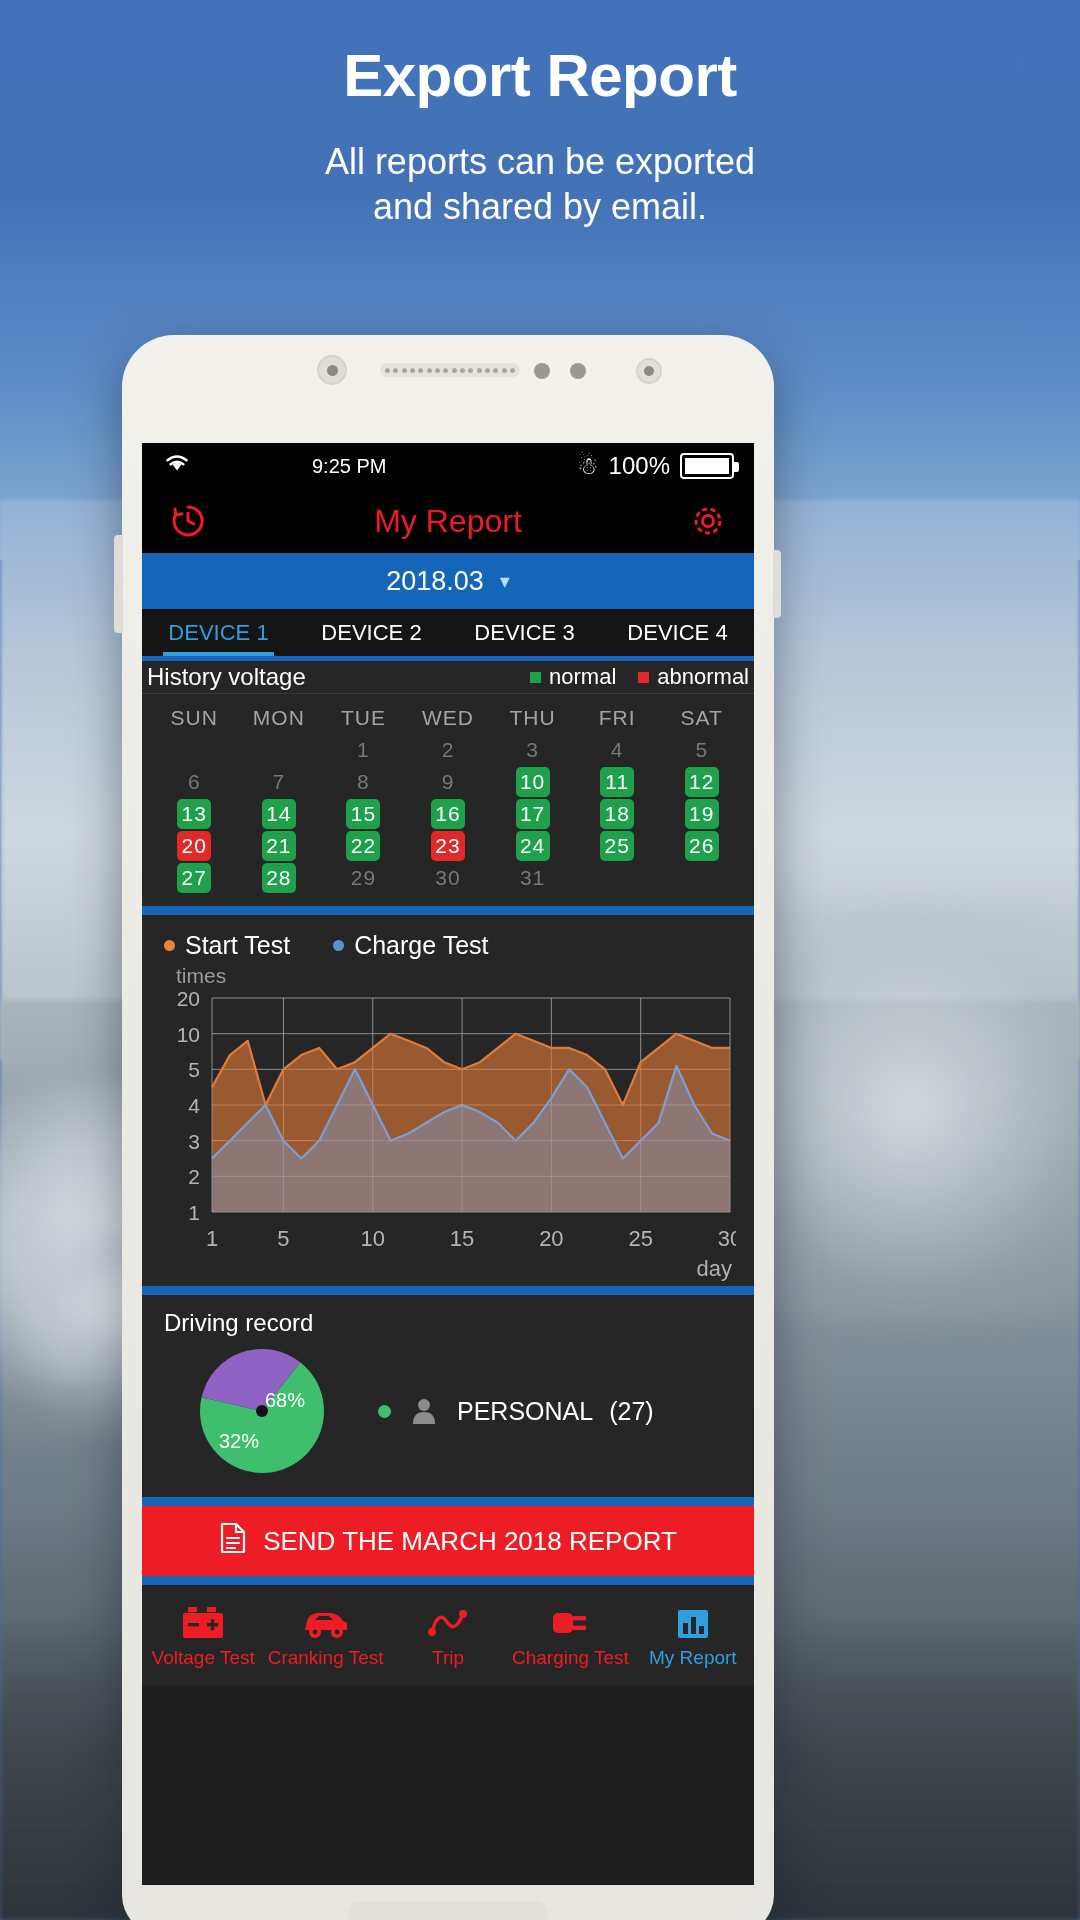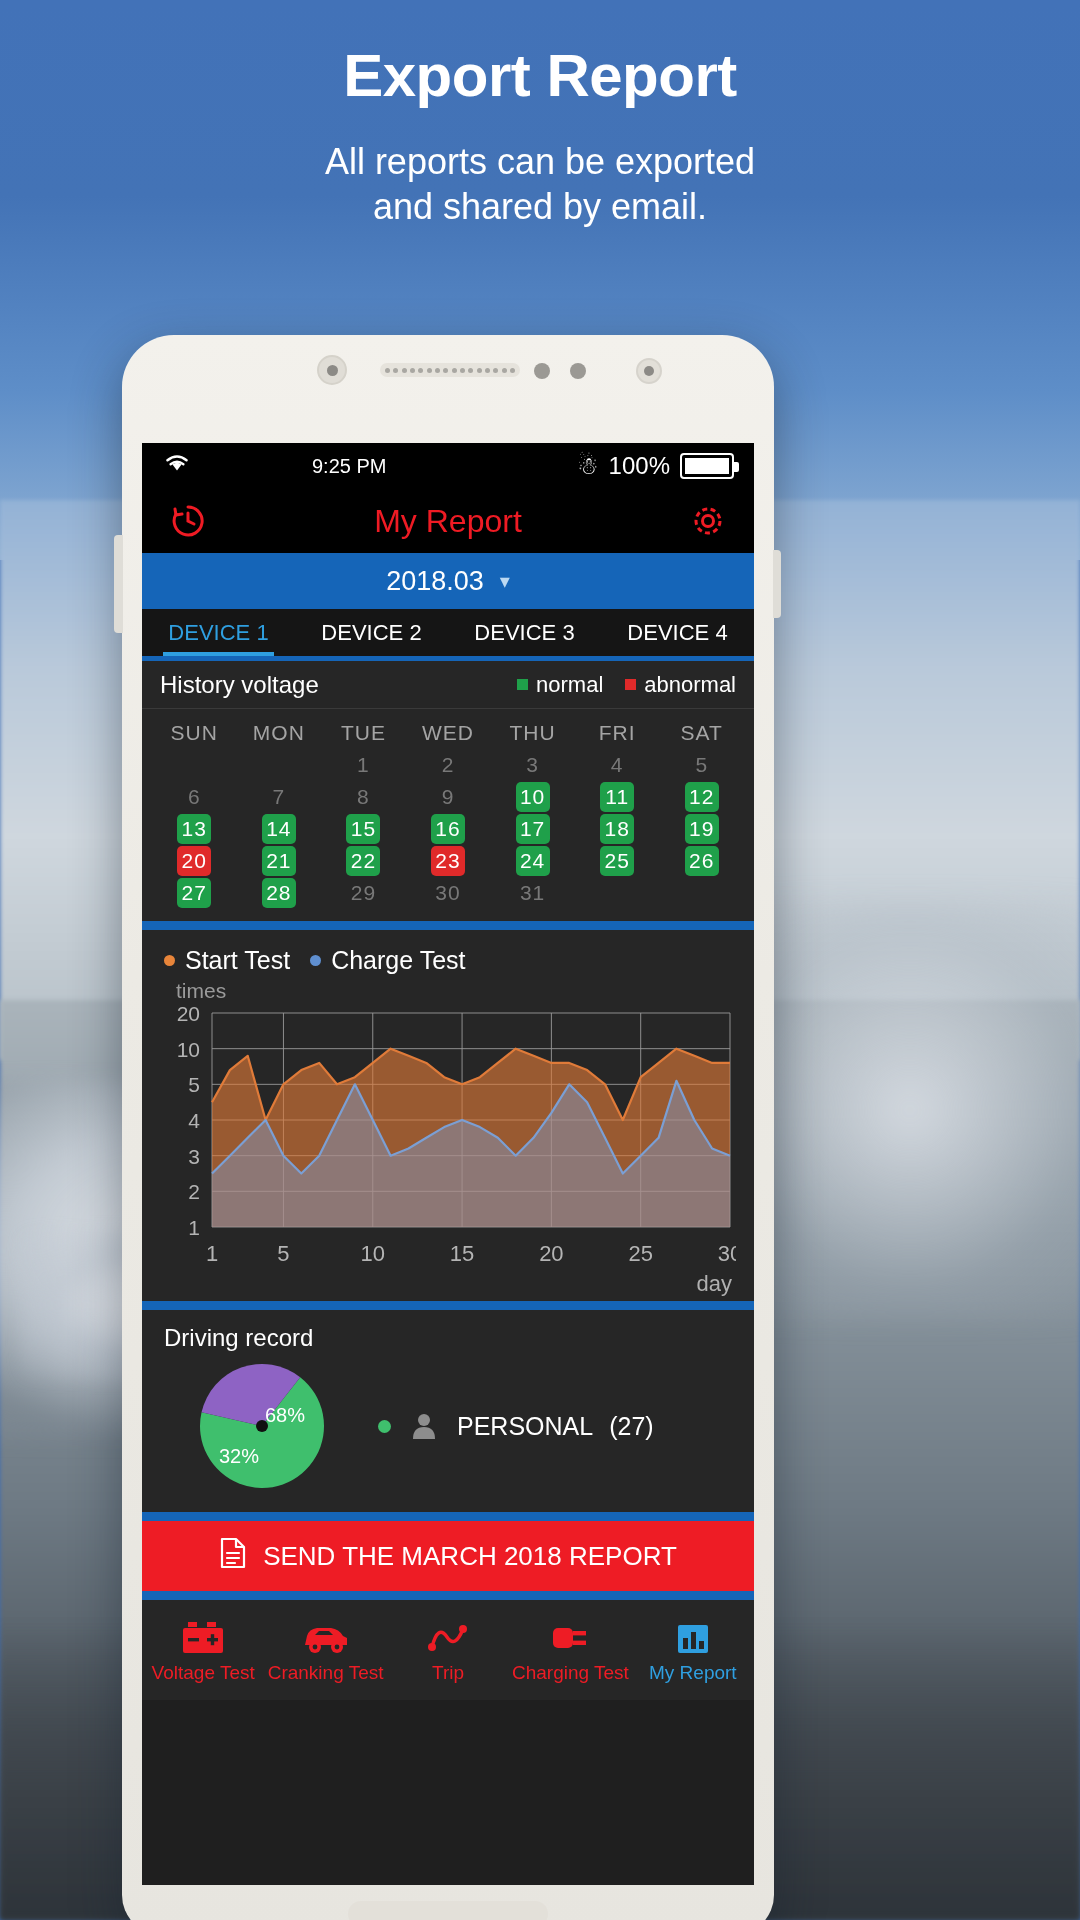--- a/index.html
+++ b/index.html
@@ -159,22 +159,22 @@
   }
   .devtab.active { color: #2f9fe0; }
   .devtab.active::after {
     content: ""; position: absolute; left: 14%; right: 14%; bottom: 0;
     height: 4px; background: #2f9fe0;
   }
 
   
   .card { background: #262626; }
   .card-head {
-    height: 48px; display: flex; align-items: center; justify-content: space-between;
-    padding: 0 18px; border-bottom: 1px solid #3a3a3a;
+    height: 33px; display: flex; align-items: center; justify-content: space-between;
+    padding: 0 5px; border-bottom: 1px solid #3a3a3a;
   }
   .card-title { color: #fff; font-size: 24px; }
   .legend { display: flex; align-items: center; gap: 22px; }
   .legend-item { display: flex; align-items: center; gap: 8px; color: #fff; font-size: 22px; }
   .dot-sq { width: 11px; height: 11px; display: inline-block; }
 
   
   .cal { padding: 8px 10px 12px 10px; }
   .cal-row { display: flex; }
   .cal-cell {
@@ -188,21 +188,21 @@
   }
   .daywrap.plain { color: #787878; background: transparent; }
   .daywrap.normal { background: #1fa04a; color: #fff; }
   .daywrap.abnormal { background: #e02a2a; color: #fff; }
   .daywrap.empty { visibility: hidden; }
 
   .blue-div { height: 9px; background: #1565b8; }
 
   
   .chartcard { background: #262626; padding: 10px 0 4px 0; }
-  .chart-legend { display: flex; align-items: center; gap: 20px; padding: 6px 0 0 22px; }
+  .chart-legend { display: flex; align-items: center; gap: 43px; padding: 6px 0 0 22px; }
   .cl-item { display: flex; align-items: center; gap: 10px; color: #fff; font-size: 25px; }
   .cl-dot { width: 11px; height: 11px; border-radius: 50%; }
   .chart-unit { color: #9a9a9a; font-size: 21px; padding: 4px 0 0 34px; }
   .chart-area { position: relative; padding: 2px 18px 0 18px; }
   .xlabel-day { text-align: right; color: #b0b0b0; font-size: 22px; padding-right: 22px; margin-top: 2px; }
 
   
   .driving { background: #262626; padding: 14px 0 16px 0; }
   .driving-title { color: #fff; font-size: 24px; padding: 0 0 4px 22px; }
   .driving-body { display: flex; align-items: center; padding: 0 10px; }

